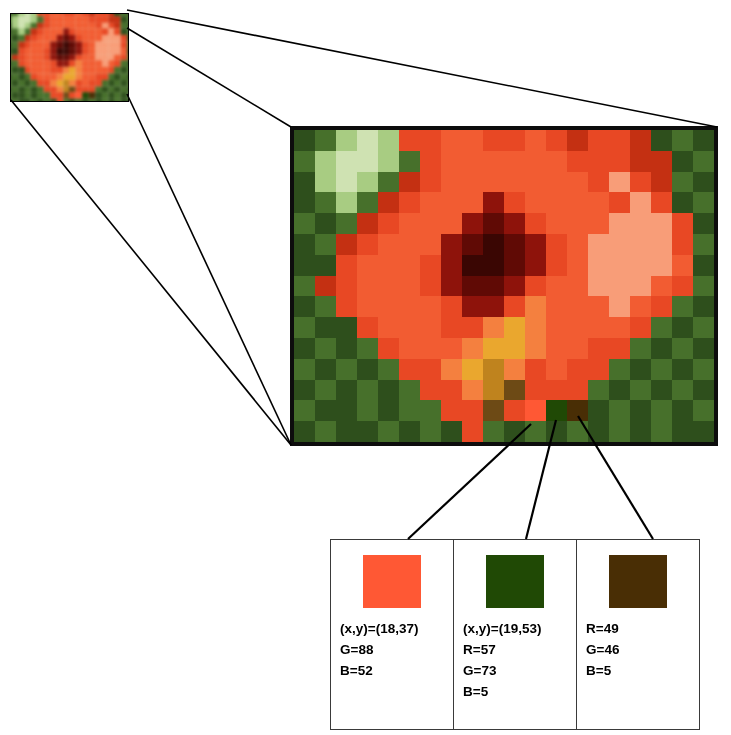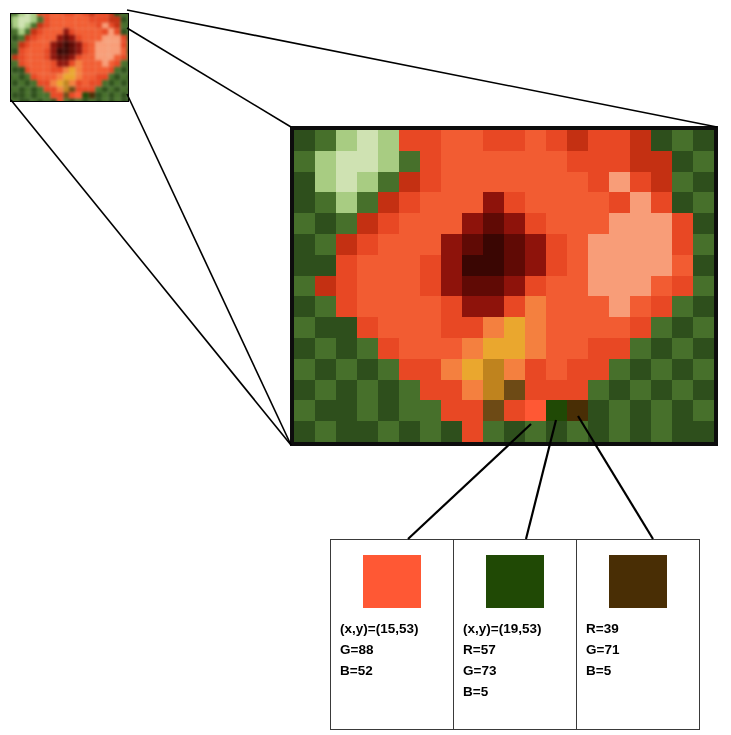--- a/index.html
+++ b/index.html
@@ -682,34 +682,34 @@
     <line class="zoomline" x1="11" y1="100" x2="291" y2="445"></line>
     <line class="ptrline" x1="531" y1="424" x2="408" y2="539"></line>
     <line class="ptrline" x1="556" y1="420" x2="526" y2="539"></line>
     <line class="ptrline" x1="578" y1="416" x2="653" y2="539"></line>
   </svg>
 
   <div class="boxes">
 
     <div class="box">
       <div class="swatch" style="background: rgb(255, 88, 52);"></div>
-      <div class="txt">(x,y)=(15,53)</div>
+      <div class="txt">(x,y)=(18,37)</div>
       <div class="txt">G=88</div>
       <div class="txt">B=52</div>
     </div>
 
     <div class="box">
       <div class="swatch" style="background: rgb(32, 73, 5);"></div>
       <div class="txt">(x,y)=(19,53)</div>
       <div class="txt">R=57</div>
       <div class="txt">G=73</div>
       <div class="txt">B=5</div>
     </div>
 
     <div class="box">
       <div class="swatch" style="background: rgb(73, 46, 5);"></div>
-      <div class="txt">R=39</div>
-      <div class="txt">G=71</div>
+      <div class="txt">R=49</div>
+      <div class="txt">G=46</div>
       <div class="txt">B=5</div>
     </div>
 
   </div>
 </div>
 
 </body></html>

